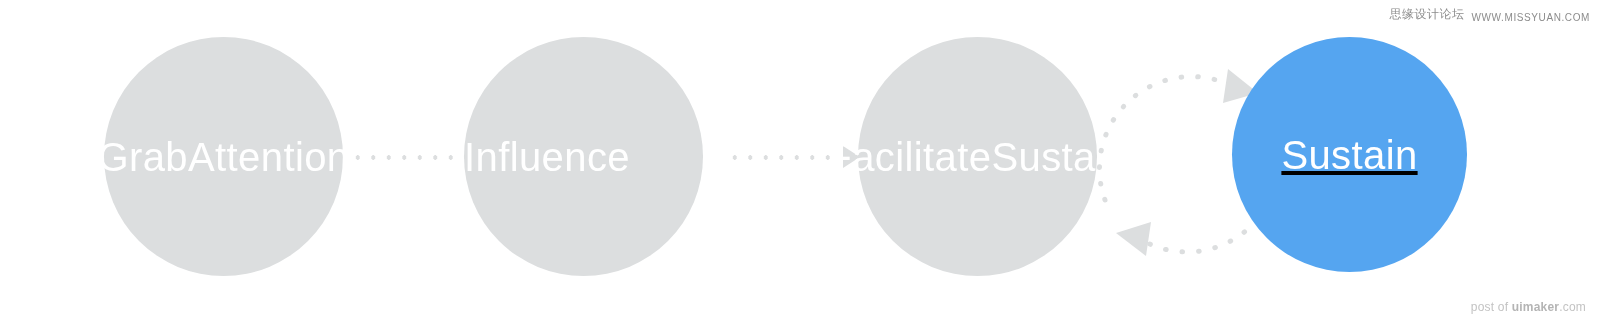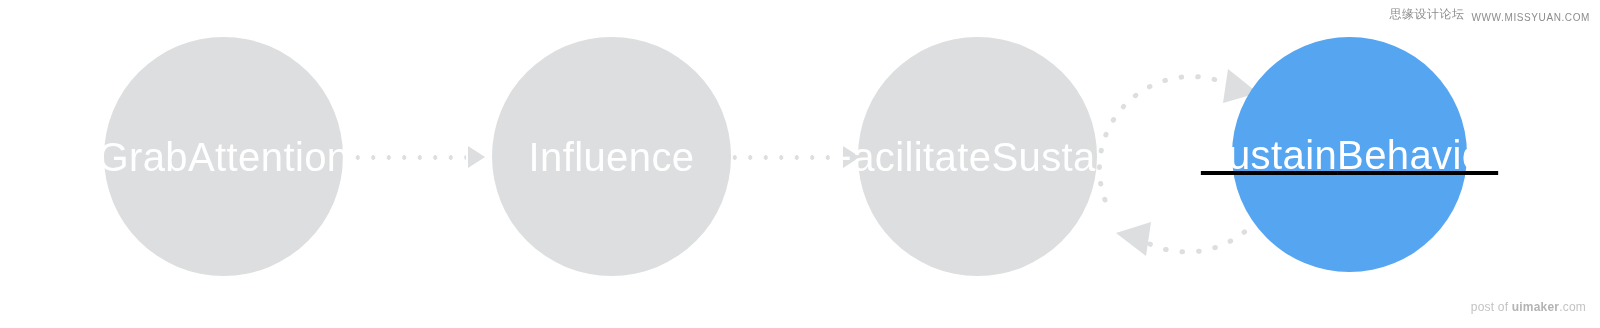--- a/index.html
+++ b/index.html
@@ -112,21 +112,21 @@
   <div class="node node-gray" style="left:104px; top:37px; width:239px; height:239px;">
     <span class="line">Grab</span>
     <span class="line">Attention</span>
   </div>
 
   <div class="connector" style="left:348px; top:145px; width:137px;">
     <span class="dots"></span>
     <span class="arrow-head"></span>
   </div>
 
-  <div class="node node-gray" style="left:492px; top:37px; width:239px; height:239px;">
+  <div class="node node-gray" style="left:464px; top:37px; width:239px; height:239px;justify-content:space-between;">
     <span class="line">Influence</span>
   </div>
 
   <div class="connector" style="left:725px; top:145px; width:135px;">
     <span class="dots"></span>
     <span class="arrow-head"></span>
   </div>
 
   <div class="node node-gray" style="left:858px; top:37px; width:239px; height:239px;align-items:center;">
     <span class="line">Facilitate</span>
@@ -137,21 +137,20 @@
 
     <path d="M 45,165 A 92,92 0 0 1 172,51" fill="none" stroke="#dcdedf" stroke-width="5" stroke-linecap="round" stroke-dasharray="0.6 16"></path>
     <polygon points="168,34 198,58 163,68" fill="#dcdedf"></polygon>
 
     <path d="M 213,92 A 92,92 0 0 1 80,204" fill="none" stroke="#dcdedf" stroke-width="5" stroke-linecap="round" stroke-dasharray="0.6 16"></path>
     <polygon points="86,221 56,198 91,187" fill="#dcdedf"></polygon>
   </svg>
 
   <div class="node node-blue" style="left:1232px; top:37px; width:235px; height:235px;text-decoration:underline;">
     <span class="line">Sustain</span>
-    <span class="line">Behavior</span>
   </div>
 
   <div class="wm-top">
     <span class="cn">思缘设计论坛</span>
     <span class="url">WWW.MISSYUAN.COM</span>
   </div>
 
   <div class="wm-bottom">
     <span>post of </span><span class="brand">uimaker</span><span>.com</span>
   </div>

